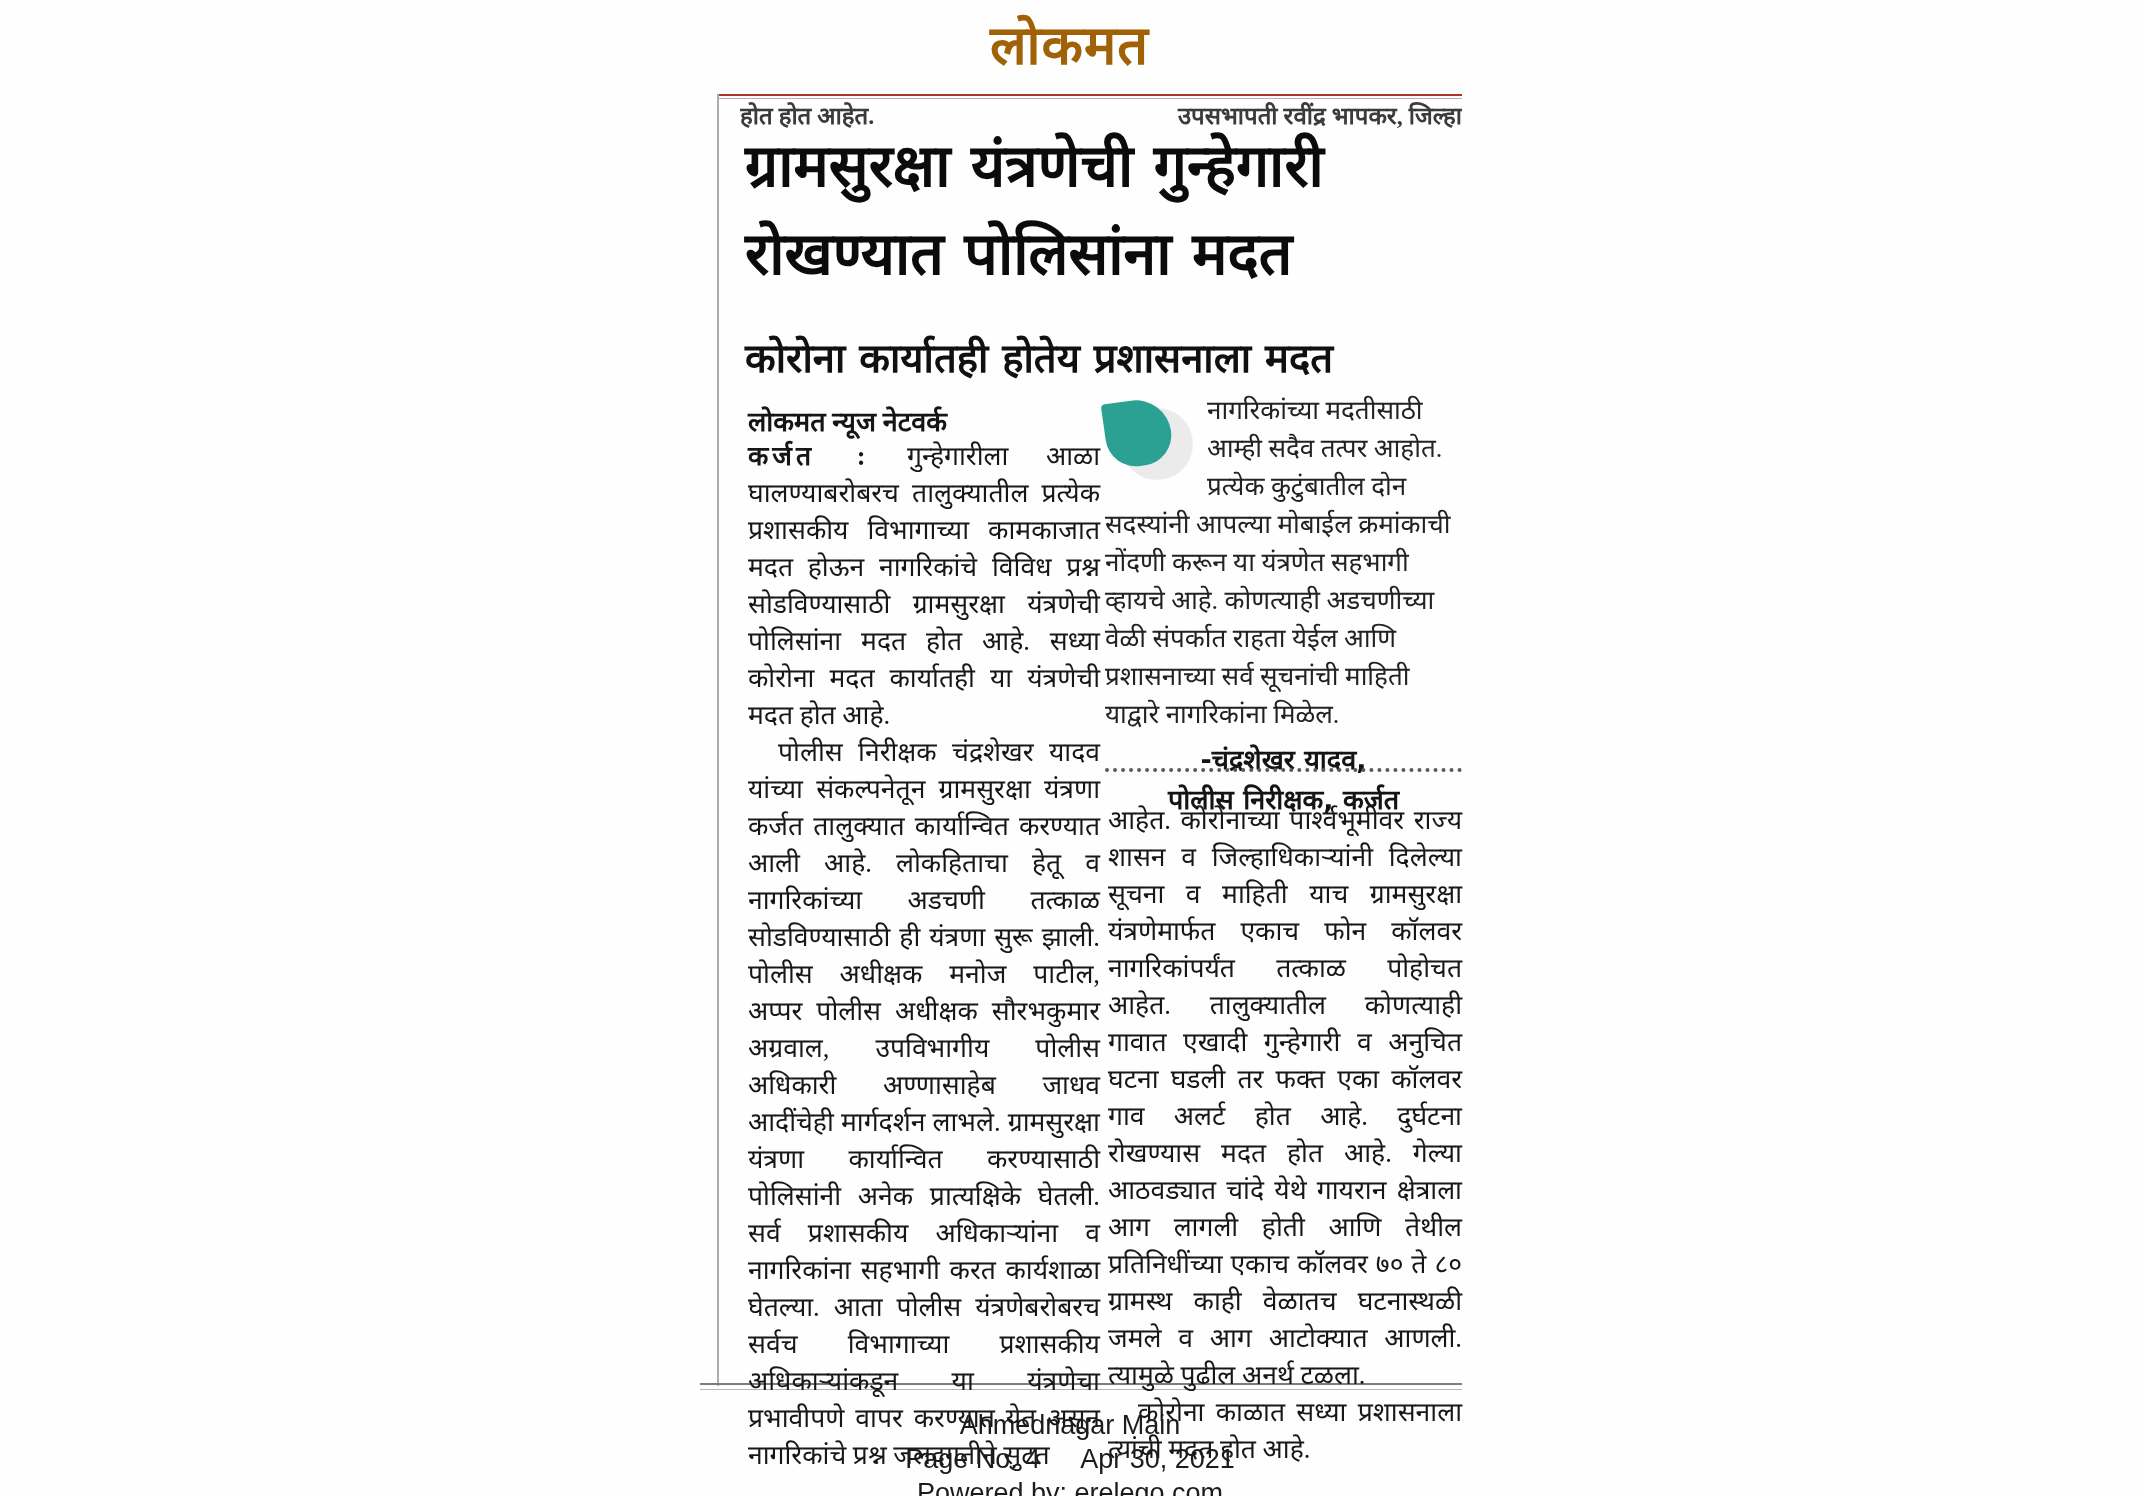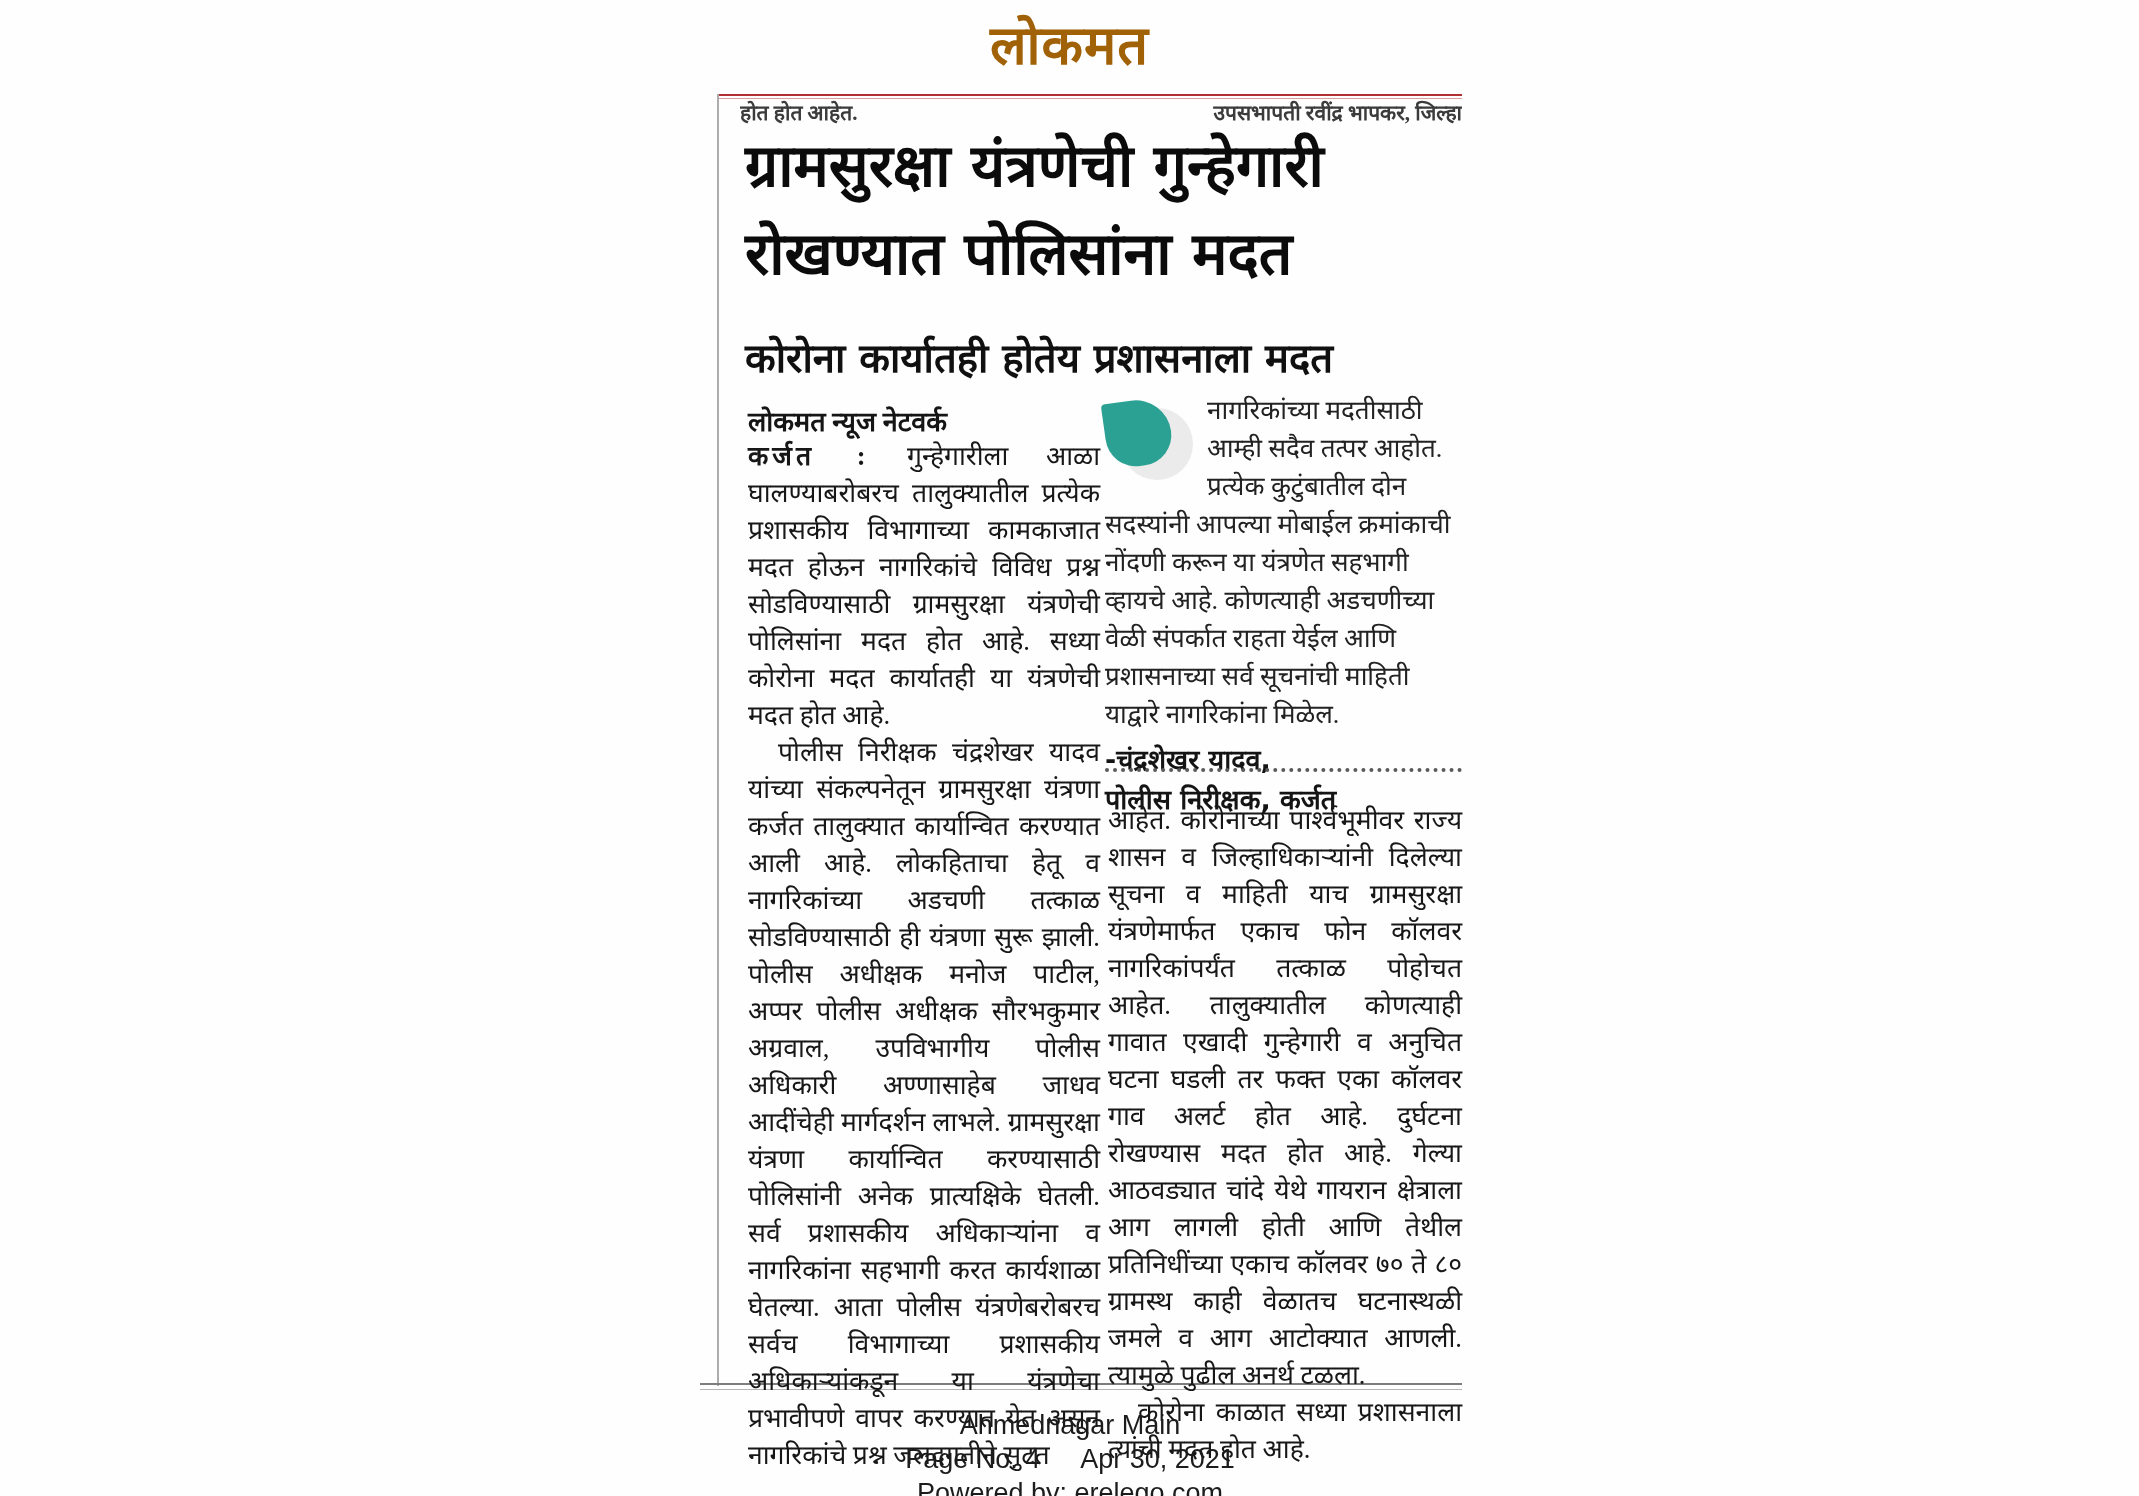--- a/index.html
+++ b/index.html
@@ -33,21 +33,21 @@
   }
   .bottom-rule{
     position:absolute;left:700px;top:1383px;width:762px;height:4px;
     border-top:2px solid #7d7d7d;border-bottom:1px solid #b5b5b5;
   }
 
   
   .clip-strip{
     position:absolute;left:740px;top:98px;width:722px;height:30px;
     overflow:hidden;display:flex;justify-content:space-between;
-    font-size:21px;color:#3b3b3b;font-weight:bold;
+    font-size:24px;color:#3b3b3b;font-weight:bold;
   }
 
   .headline{
     position:absolute;left:745px;top:122px;width:718px;
     font-size:59px;line-height:88px;font-weight:bold;color:#0b0b0b;
     font-family:"DejaVu Sans",sans-serif;letter-spacing:0px;
   }
   .subheadline{
     position:absolute;left:745px;top:318px;width:718px;
     font-size:40px;line-height:52px;font-weight:bold;color:#101010;
@@ -83,21 +83,21 @@
     position:absolute;left:16px;top:14px;width:72px;height:72px;border-radius:50%;
     background:#ebebeb;
   }
   .quote-icon .drop{
     position:absolute;left:0px;top:6px;width:66px;height:66px;
     background:#2ba193;
     border-radius:8% 70% 60% 60%;
     transform:rotate(-8deg);
   }
   .quote-attribution{
-    margin-top:6px;text-align:left;font-weight:bold;color:#141414;
+    margin-top:6px;text-align:center;font-weight:bold;color:#141414;
     font-size:27px;line-height:40px;
     font-family:"DejaVu Sans",sans-serif;
   }
   .dotted-sep{
     position:absolute;left:1105px;top:768px;width:357px;height:0;
     border-top:4px dotted #5a5a5a;
   }
 
   
   .footer{

